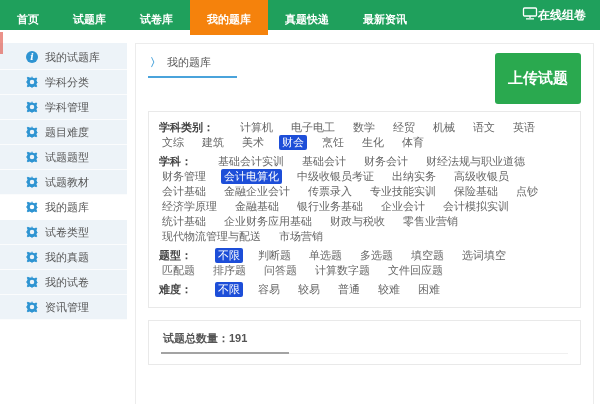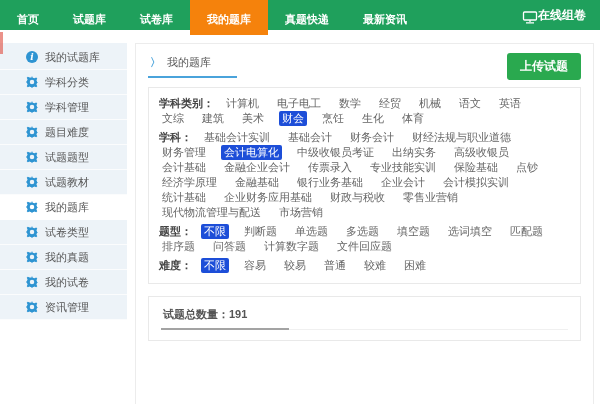--- a/index.html
+++ b/index.html
@@ -3,45 +3,45 @@
 <meta charset="utf-8">
 <style>
   * { box-sizing:border-box; margin:0; padding:0; }
   html,body { width:600px; height:404px; overflow:hidden; }
   body { font-family:"Liberation Sans","DejaVu Sans",sans-serif; font-size:11px; color:#666; background:#fff; position:relative; }
 
   
   .topnav { height:30px; background:#1fa05c; display:flex; align-items:center; }
   .nav-item { color:#fff; font-weight:bold; font-size:11px; height:39px; line-height:30px; padding:8px 17px; cursor:pointer; }
   .nav-item.active { background:#f5820c; }
-  .nav-right { margin-left:auto; margin-right:14px; display:flex; align-items:flex-end; color:#fff; font-weight:bold; font-size:12px; cursor:pointer; }
+  .nav-right { margin-left:auto; margin-right:14px; display:flex; align-items:flex-start; color:#fff; font-weight:bold; font-size:12px; cursor:pointer; }
 
   .layout { display:flex; align-items:flex-start; }
 
   
   .sidebar { width:127px; background:#edf3f8; margin-top:13px; padding-top:2px; }
   .side-item { height:25px; display:flex; align-items:center; gap:7px; padding-left:26px; color:#555; cursor:pointer; border-bottom:1px solid rgba(255,255,255,.75); }
   .side-item.active { background:#fff; }
   .side-icon { width:12px; height:12px; display:inline-flex; align-items:center; justify-content:center; flex:none; }
   .info-badge { width:12px; height:12px; border-radius:50%; background:#2e94d2; color:#fff; font-size:9px; font-weight:bold; display:flex; align-items:center; justify-content:center; font-family:"DejaVu Serif",serif; font-style:italic; }
 
   .edge-accent { position:absolute; left:0; top:32px; width:3px; height:22px; background:rgba(224,87,75,.65); }
 
   
   .main { flex:1; margin:13px 6px 0 8px; border:1px solid #ececec; background:#fff; padding:9px 12px 20px; min-height:378px; }
   .main-header { display:flex; justify-content:space-between; align-items:flex-start; }
   .crumb { display:inline-flex; align-items:center; gap:6px; border-bottom:2px solid #4aa3db; padding:2px 26px 6px 2px; color:#555; }
   .crumb-arrow { color:#4aa3db; font-weight:bold; font-size:11px; }
-  .btn { color:#fff; font-size:12px; font-weight:bold; border:none; border-radius:3px; padding:5px 13px; cursor:pointer; font-family:inherit; }
+  .btn { color:#fff; font-size:15px; font-weight:bold; border:none; border-radius:3px; padding:16px 13px; cursor:pointer; font-family:inherit; }
   .btn.green { background:#2aa94f; }
 
   
   .filter-panel { margin-top:7px; border:1px solid #e9e9e9; padding:8px 10px 6px; }
   .filter-row { line-height:15px; margin-bottom:4px; }
-  .filter-label { font-weight:bold; color:#444; margin-right:9px; }
+  .filter-label { font-weight:bold; color:#444; margin-right:23px; }
   .chip { display:inline-block; margin-right:12px; padding:0 3px; color:#666; cursor:pointer; white-space:nowrap; }
   .chip.selected { background:#1d4ed8; color:#fff; border-radius:2px; }
 
   
   .results-panel { margin-top:12px; border:1px solid #e9e9e9; padding:8px 12px 10px; }
   .total-wrap { border-bottom:1px solid #f0f0f0; }
   .total-label { display:inline-block; font-weight:bold; color:#555; border-bottom:2px solid #a3a3a3; padding:2px 42px 6px 2px; margin-bottom:-1px; }
   .q-block { padding-top:12px; }
   .q-text { color:#555; }
   .q-options { display:grid; grid-template-columns:33% 26% 22% 19%; margin-top:10px; color:#555; }

